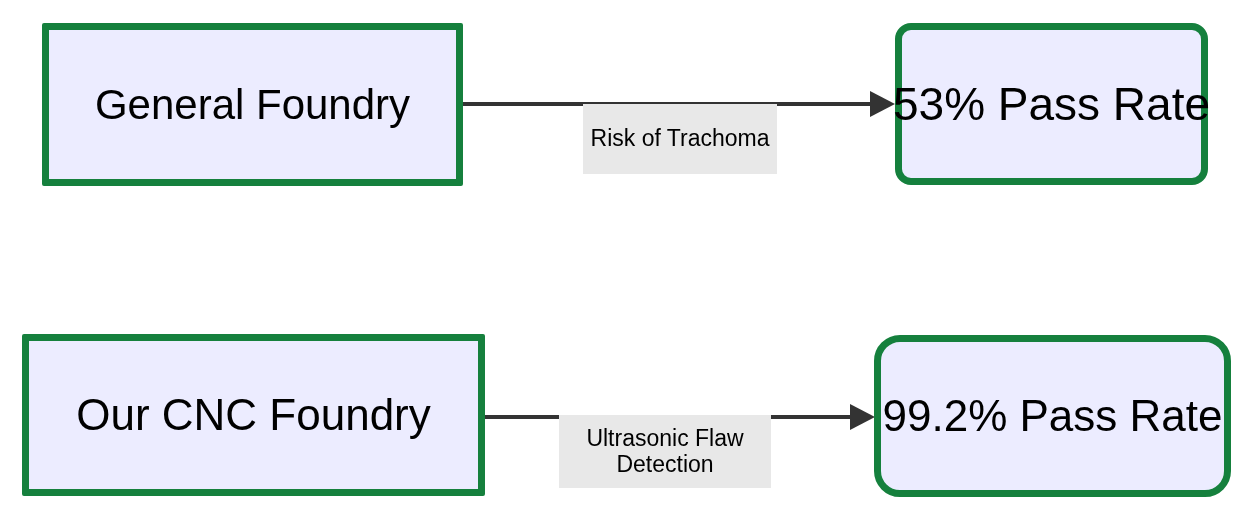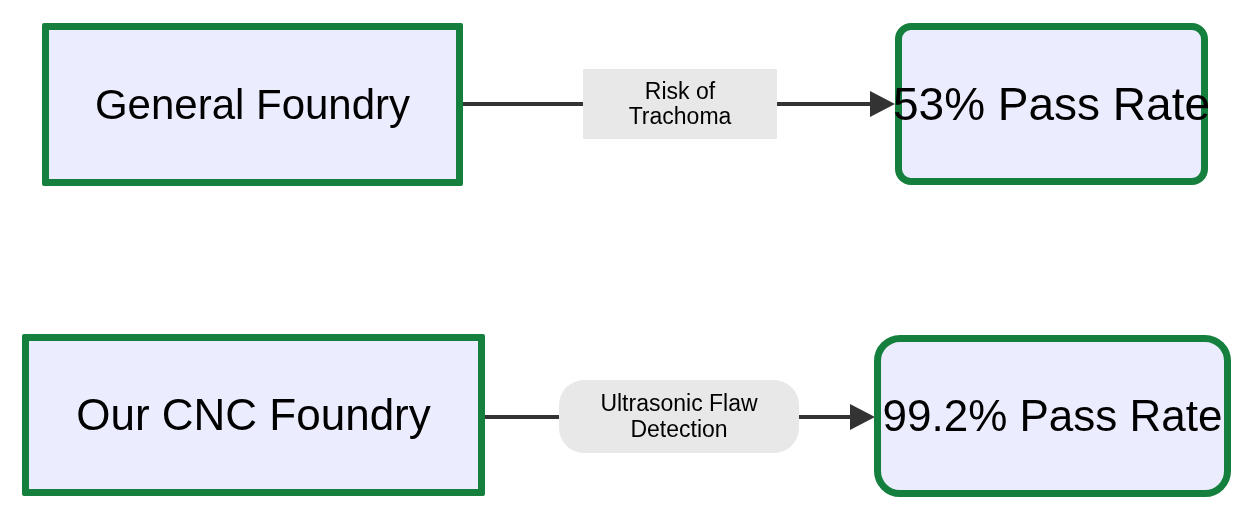--- a/index.html
+++ b/index.html
@@ -59,25 +59,26 @@
     position: absolute;
     display: flex;
     align-items: center;
     justify-content: center;
     background: #E8E8E8;
     font-size: 23px;
     line-height: 1.1;
     text-align: center;
     color: #000000;
     box-sizing: border-box;
-    padding: 0 15px;
+    padding: 0 3px;
     z-index: 2;
+    margin-top: 35px;
   }
   #edge-label-1 { left: 583px; top: 69px;  width: 194px; height: 70px; }
-  #edge-label-2 { left: 559px; top: 380px; width: 240px; height: 73px; border-radius: 25px; }
+  #edge-label-2 { left: 559px; top: 380px; width: 212px; height: 73px; }
 </style>
 </head>
 <body>
 
 <div class="canvas">
 
   <div class="node rect" id="node-general-foundry">
     <span>General Foundry</span>
   </div>
 

